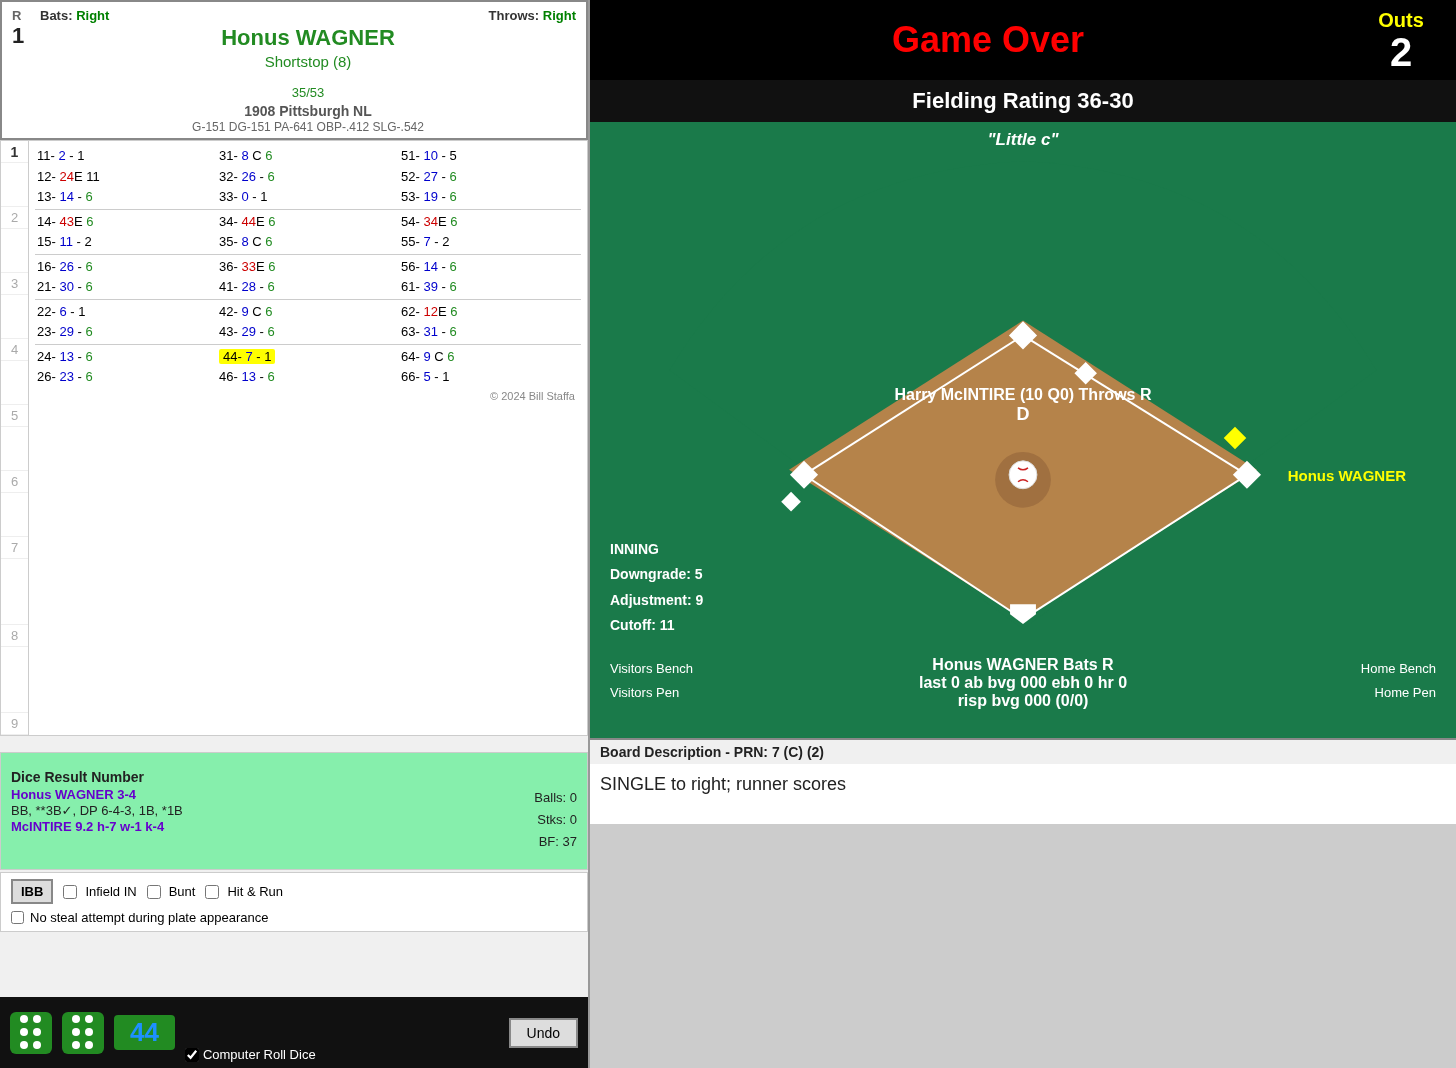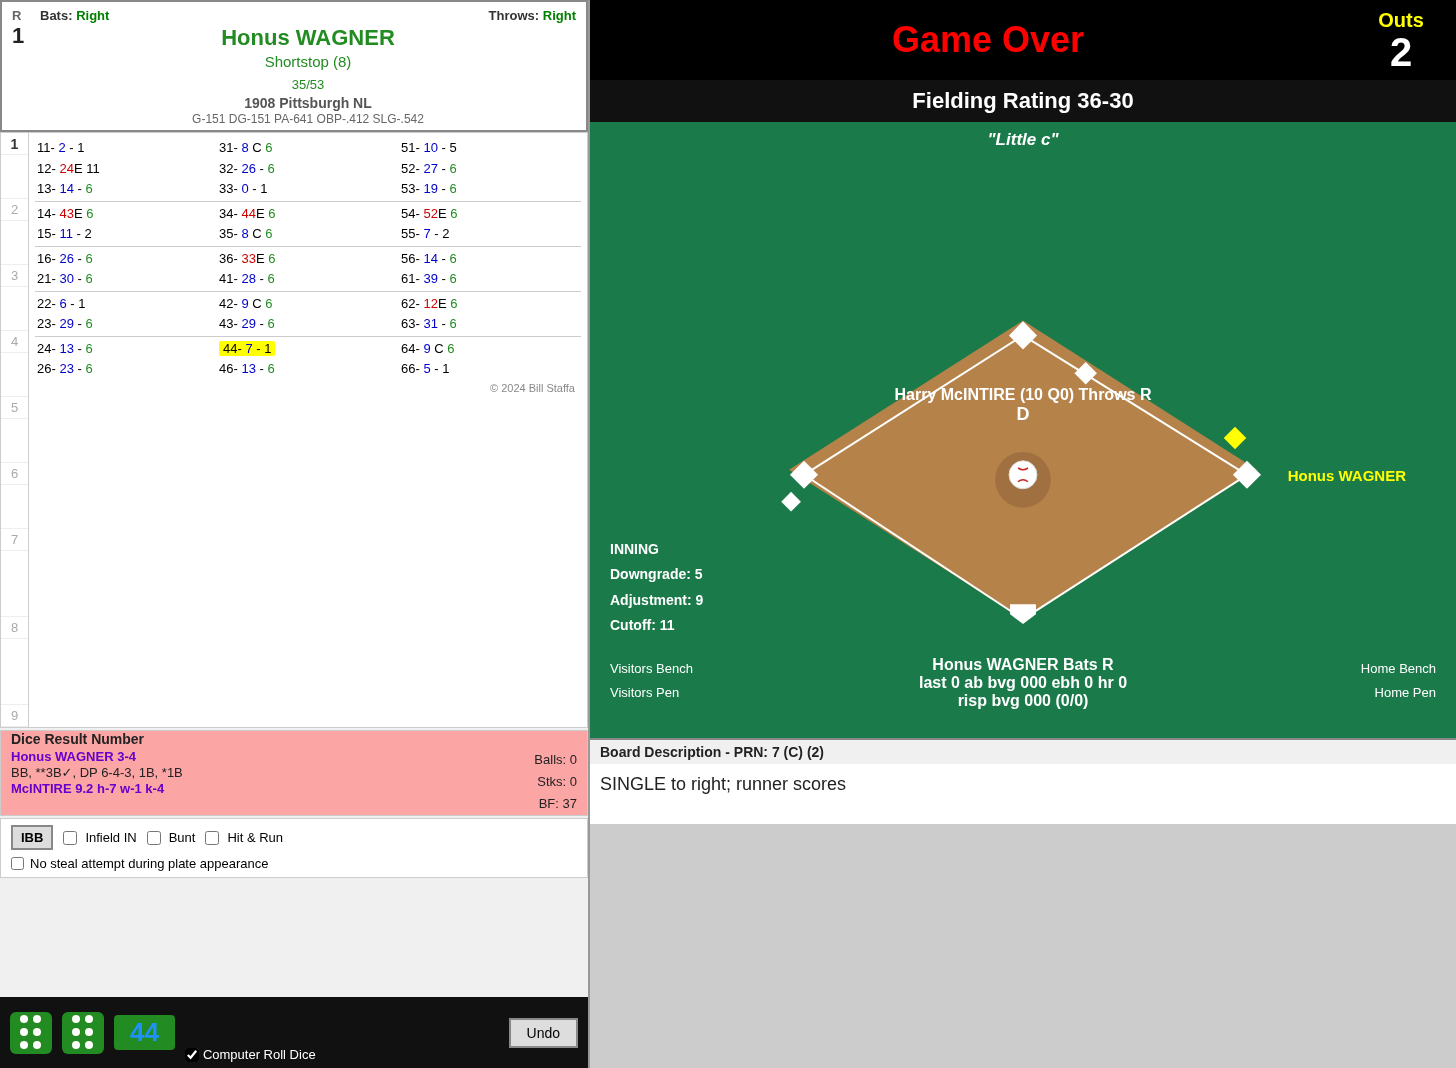--- a/index.html
+++ b/index.html
@@ -50,21 +50,21 @@
     .player-position {
       text-align: center;
       font-size: 15px;
       color: #228B22;
     }
 
     .player-stats-line {
       text-align: center;
       font-size: 13px;
       color: #228B22;
-      margin-top: 7px;
+      margin-top: 15px;
     }
 
     .player-season {
       text-align: center;
       font-size: 14px;
       font-weight: bold;
       color: #555;
       margin-top: 3px;
     }
 
@@ -133,24 +133,24 @@
 
     .copyright {
       text-align: right;
       font-size: 11px;
       color: #888;
       padding: 2px 6px;
     }
 
     
     .dice-result-section {
-      background: #fca5a5;
+      background: #86efac;
       border: 1px solid #ccc;
-      padding: 0 10px;
-      margin-top: 2px;
+      padding: 16px 10px;
+      margin-top: 16px;
       flex: 0 0 auto;
     }
 
     .dice-result-title {
       font-size: 14px;
       font-weight: bold;
       color: #222;
       margin-bottom: 2px;
     }
 
@@ -460,21 +460,21 @@
       <div class="result-row">
         <div class="result-cell">13-&nbsp;<span style="color:#0000cc">14</span>&nbsp;-&nbsp;<span style="color:#228B22">6</span></div>
         <div class="result-cell">33-&nbsp;<span style="color:#0000cc">0</span>&nbsp;-&nbsp;1</div>
         <div class="result-cell">53-&nbsp;<span style="color:#0000cc">19</span>&nbsp;-&nbsp;<span style="color:#228B22">6</span></div>
       </div>
       <div style="border-top:1px solid #ccc; margin:2px 0;"></div>
 
       <div class="result-row">
         <div class="result-cell">14-&nbsp;<span style="color:#cc0000">43</span>E&nbsp;<span style="color:#228B22">6</span></div>
         <div class="result-cell">34-&nbsp;<span style="color:#cc0000">44</span>E&nbsp;<span style="color:#228B22">6</span></div>
-        <div class="result-cell">54-&nbsp;<span style="color:#cc0000">52</span>E&nbsp;<span style="color:#228B22">6</span></div>
+        <div class="result-cell">54-&nbsp;<span style="color:#cc0000">34</span>E&nbsp;<span style="color:#228B22">6</span></div>
       </div>
       <div class="result-row">
         <div class="result-cell">15-&nbsp;<span style="color:#0000cc">11</span>&nbsp;-&nbsp;2</div>
         <div class="result-cell">35-&nbsp;<span style="color:#0000cc">8</span>&nbsp;C&nbsp;<span style="color:#228B22">6</span></div>
         <div class="result-cell">55-&nbsp;<span style="color:#0000cc">7</span>&nbsp;-&nbsp;2</div>
       </div>
       <div style="border-top:1px solid #ccc; margin:2px 0;"></div>
 
       <div class="result-row">
         <div class="result-cell">16-&nbsp;<span style="color:#0000cc">26</span>&nbsp;-&nbsp;<span style="color:#228B22">6</span></div>

